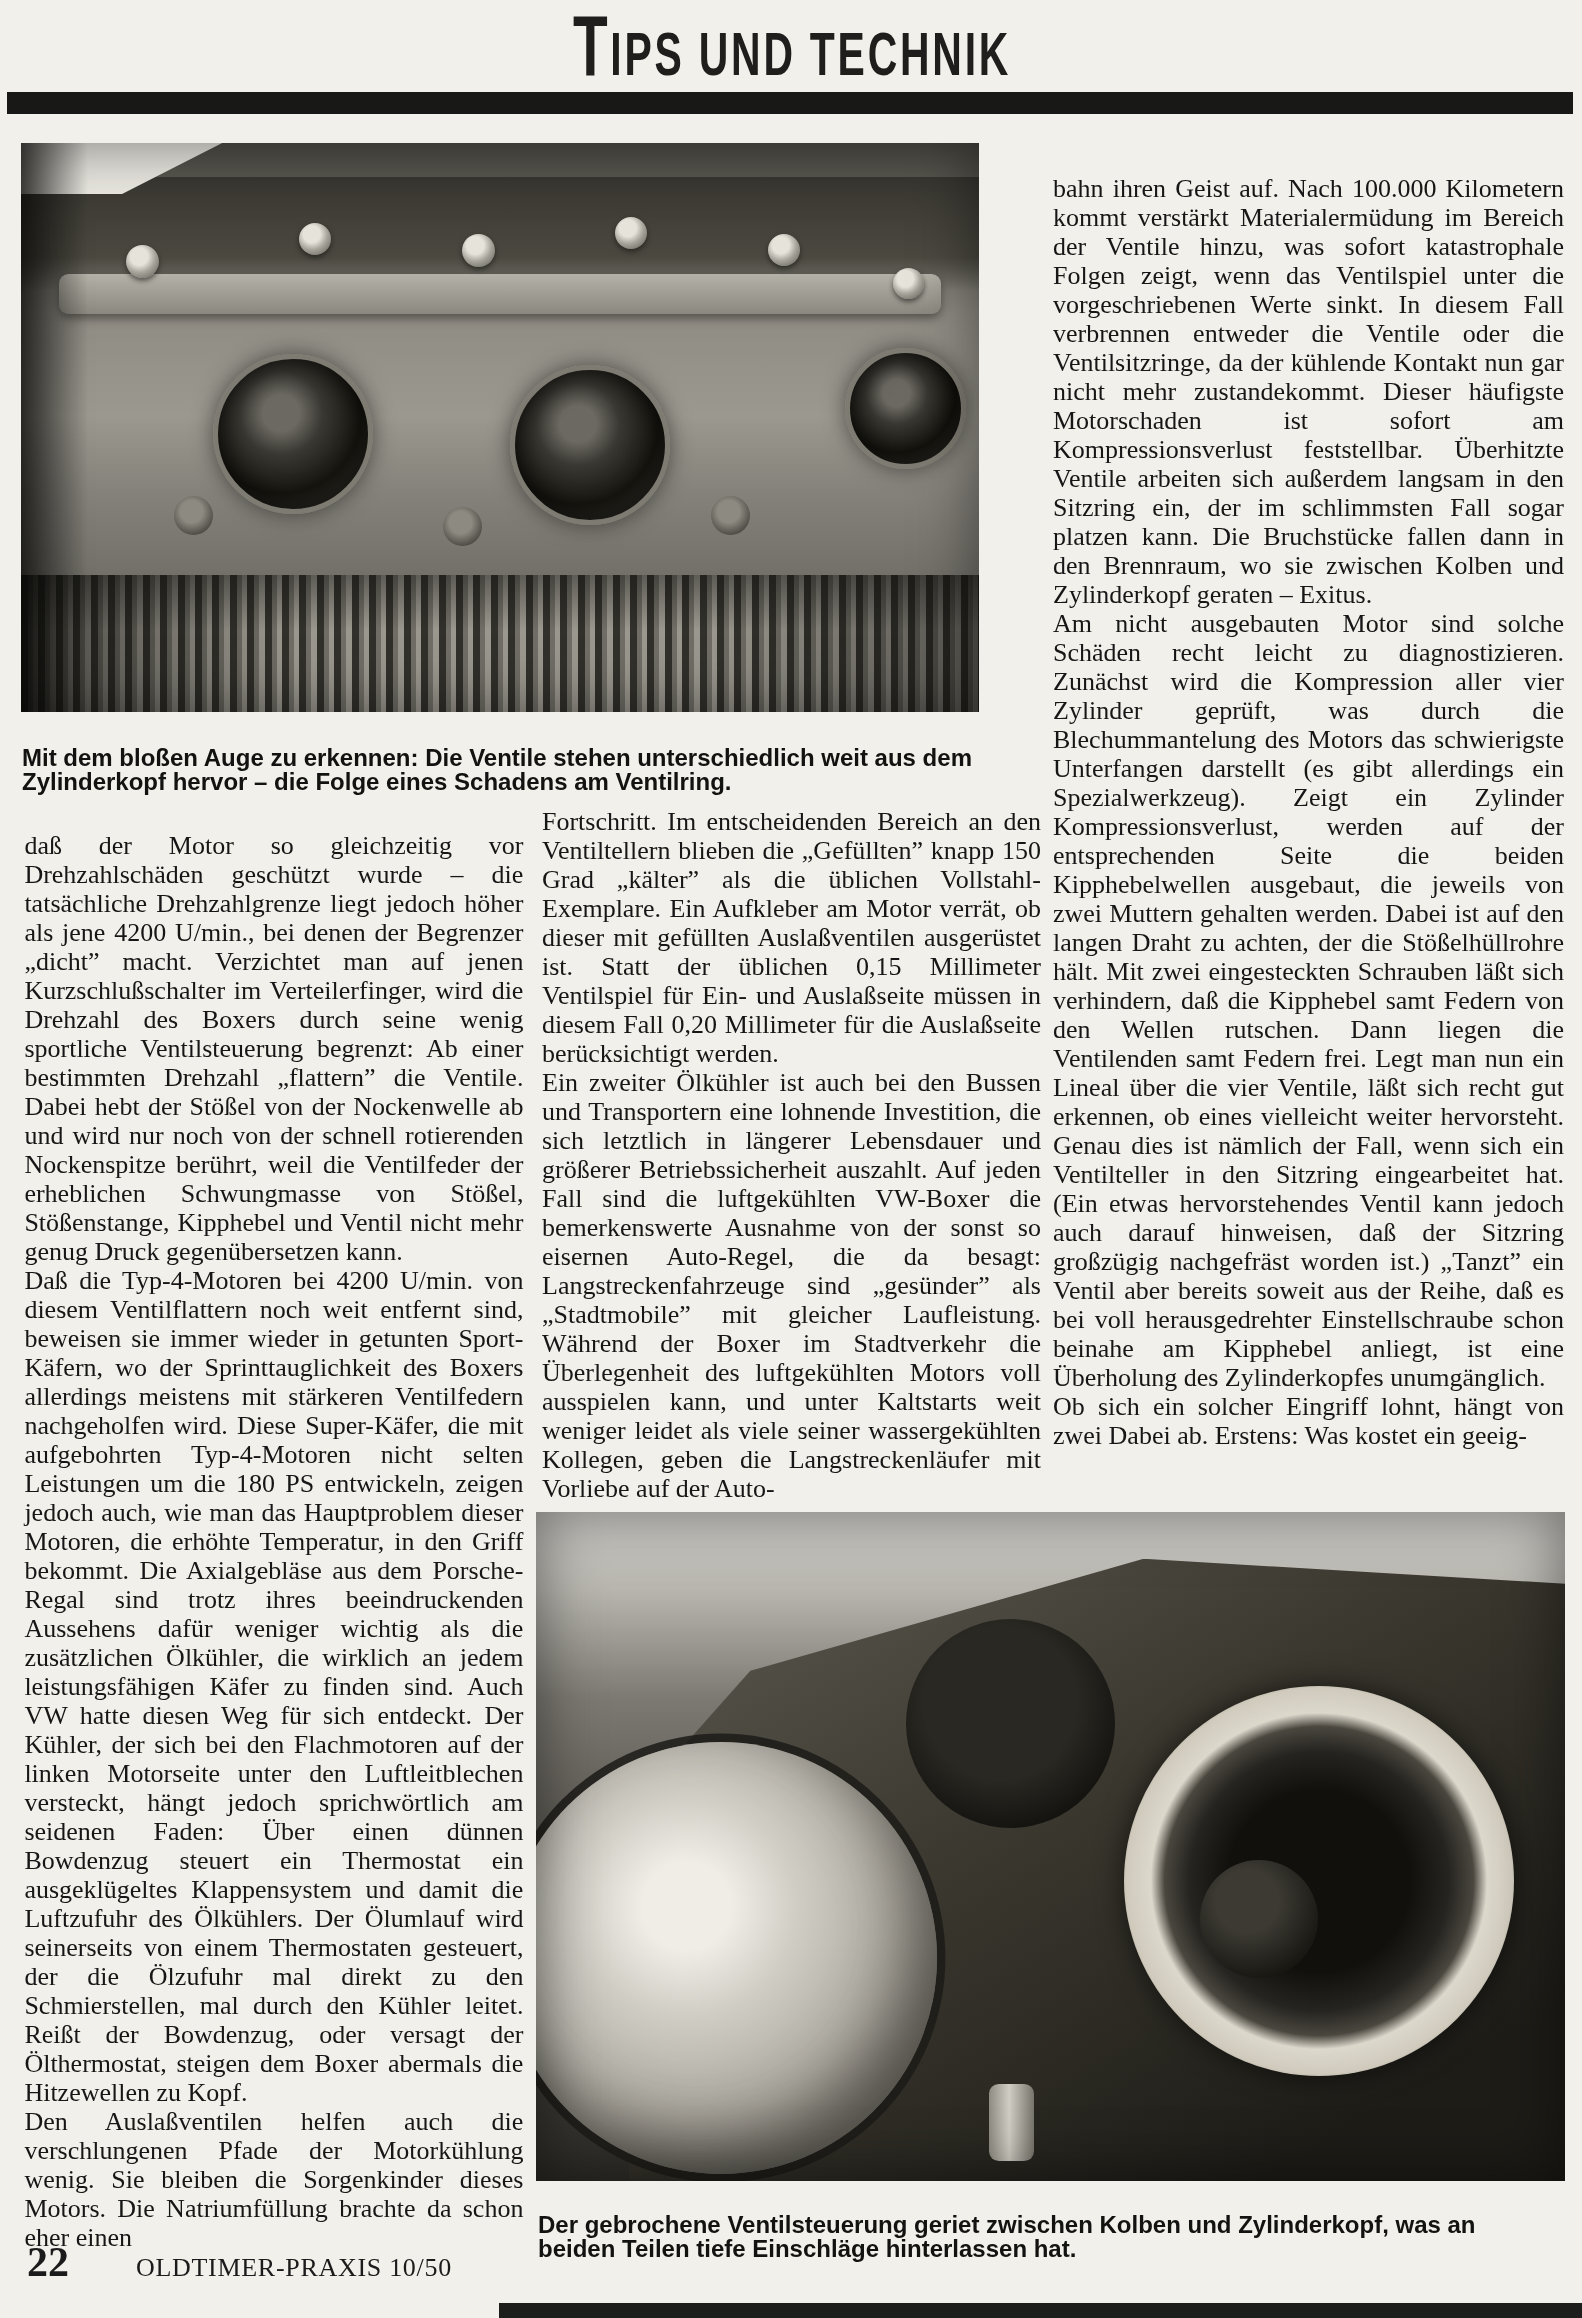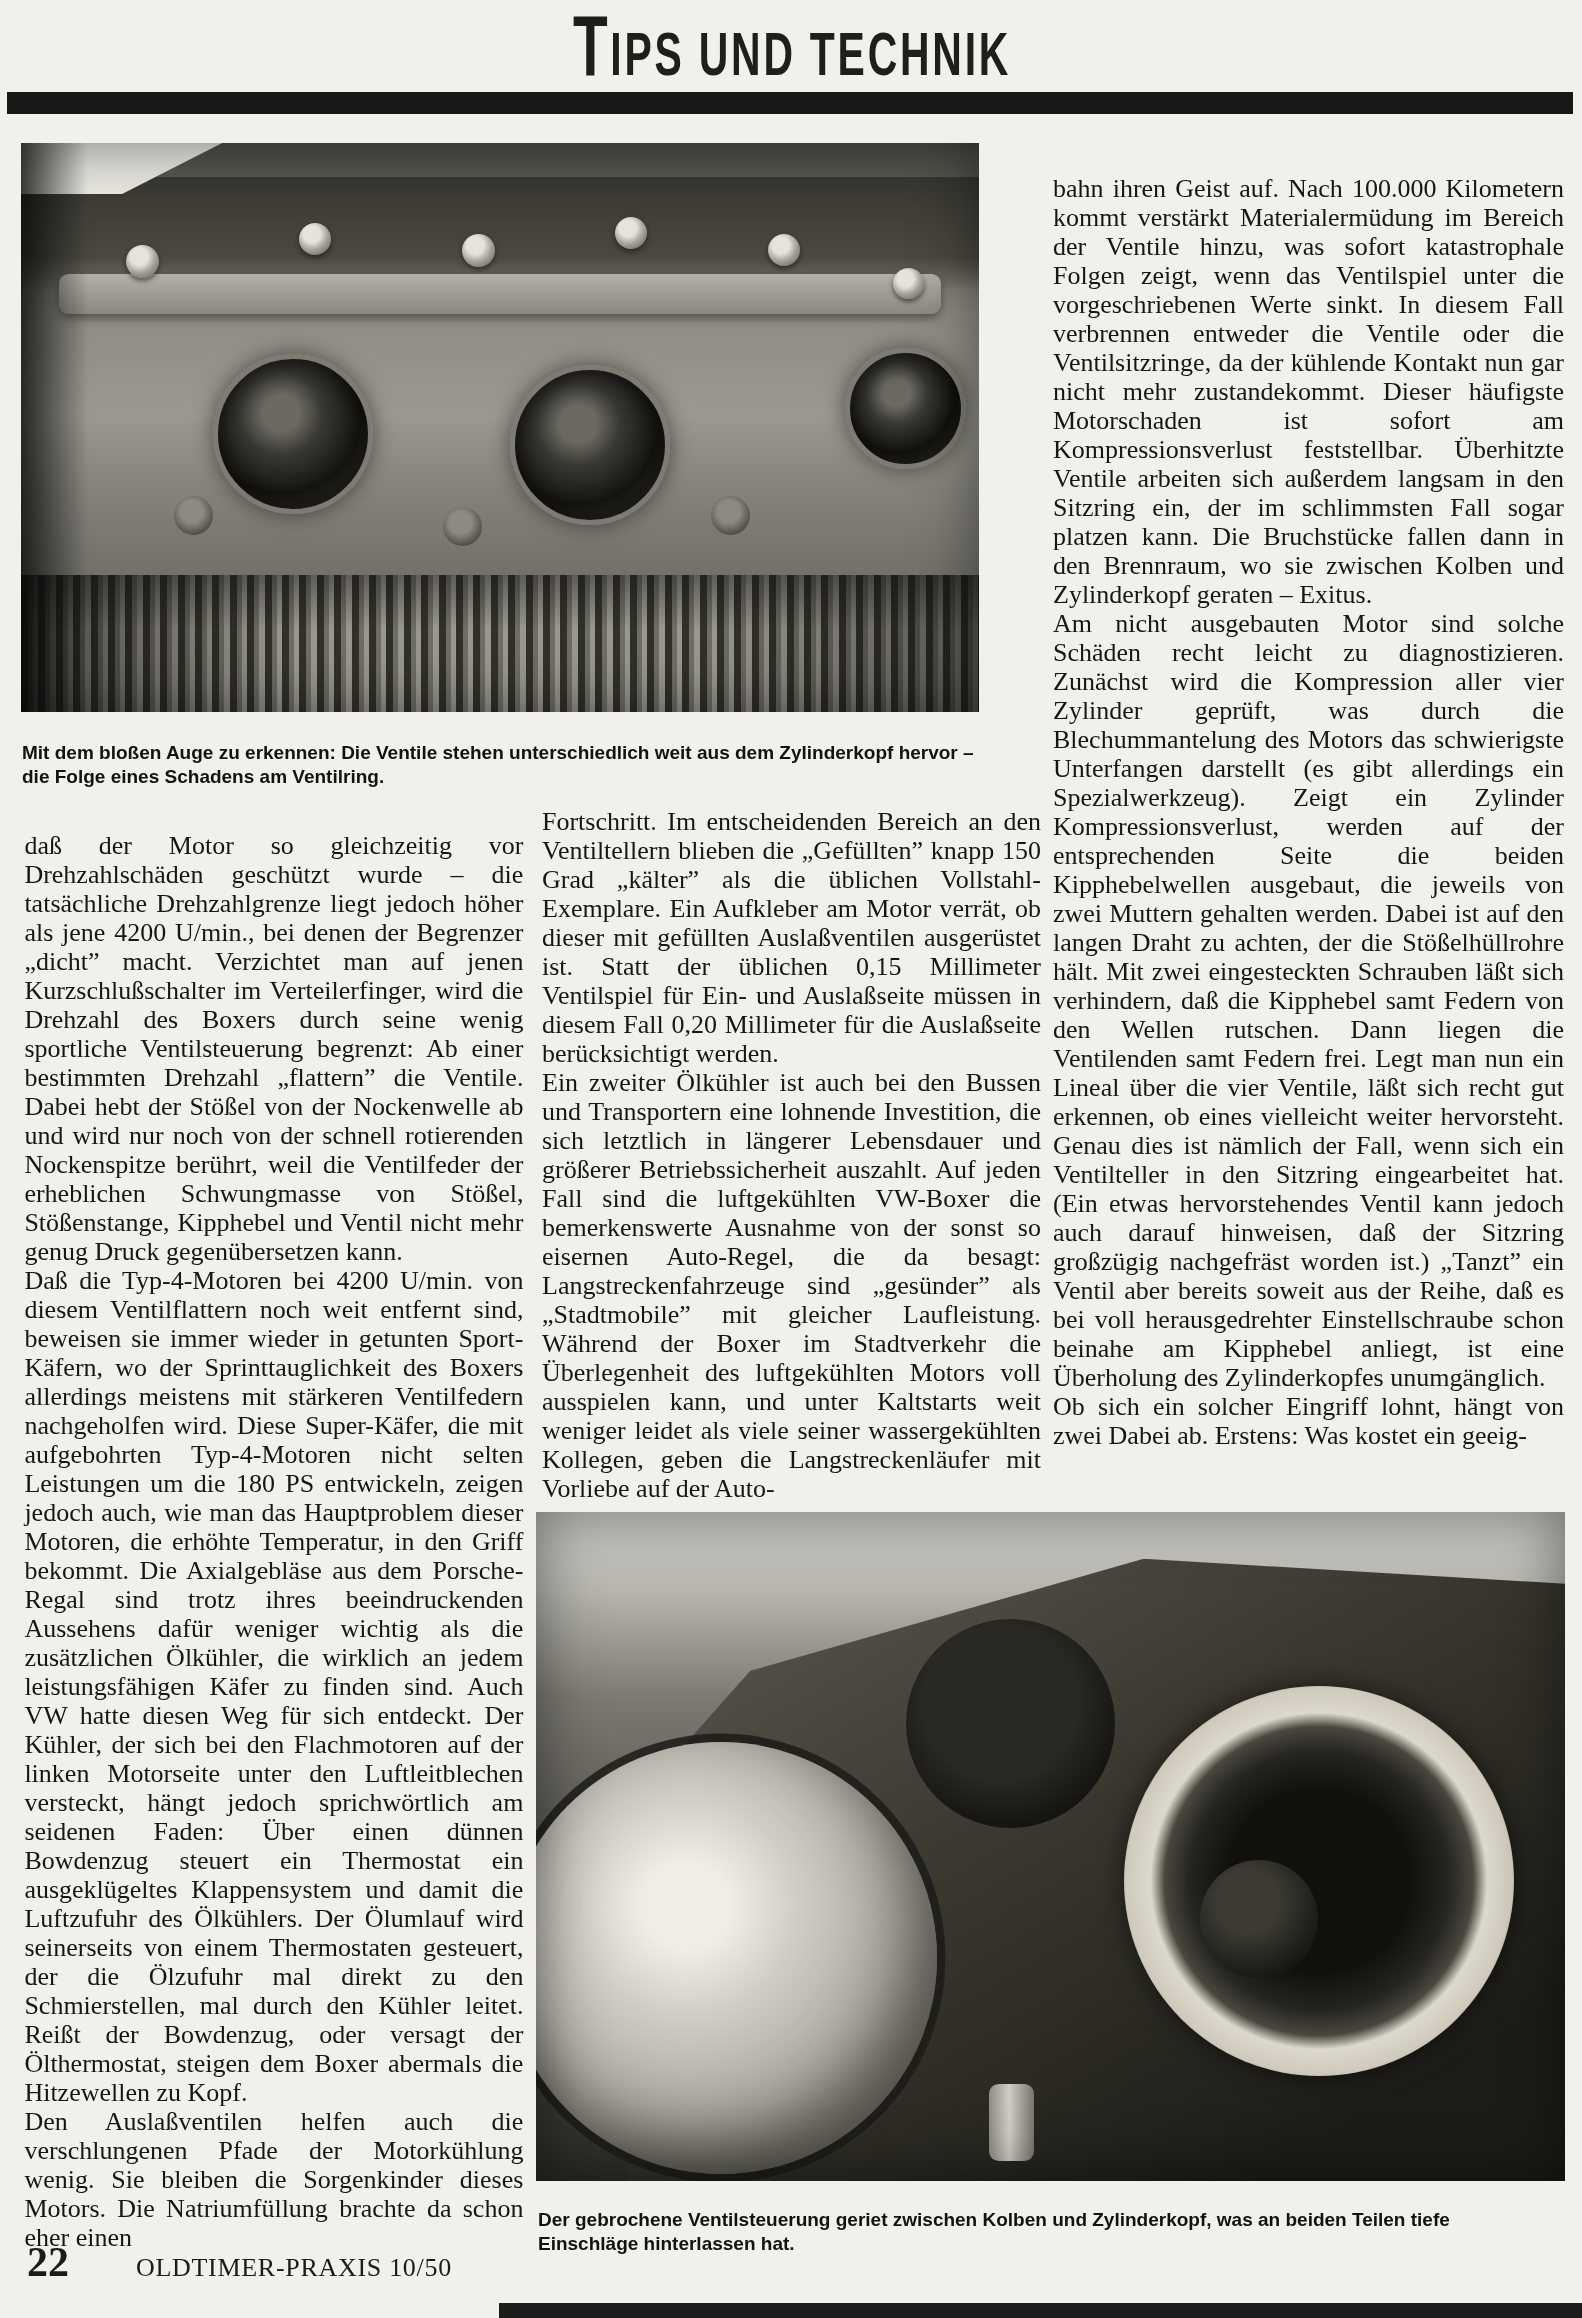--- a/index.html
+++ b/index.html
@@ -57,21 +57,21 @@
   .p2-valve{right:24%;top:52%;width:118px;height:118px;border-radius:50%;
     background:radial-gradient(circle at 40% 35%,#3c3a33 0 30%,#14130e 80%);}
   .p2-recess{left:36%;top:16%;width:209px;height:209px;border-radius:50%;
     background:radial-gradient(circle at 45% 40%,#2a2822 0 45%,#141310 75%,#5f5c53 100%);}
   .p2-stud{left:44%;bottom:3%;width:45px;height:77px;border-radius:9.8px;
     background:linear-gradient(90deg,#8e8b82,#d0cdc4 45%,#77746b);}
   
   .caption{
     position:absolute;
     font-family:"Liberation Sans", sans-serif;
-    font-weight:700;font-size:19px;line-height:24.4px;color:#121211;
+    font-weight:700;font-size:24px;line-height:24.4px;color:#121211;
   }
   #caption1{left:22px;top:722px;width:973px;}
   #caption2{left:538px;top:2189px;width:1003px;}
   
   .col{
     position:absolute;
     font-size:26px;line-height:29px;
     text-align:justify;
     hyphens:auto;-webkit-hyphens:auto;
     color:#161616;

